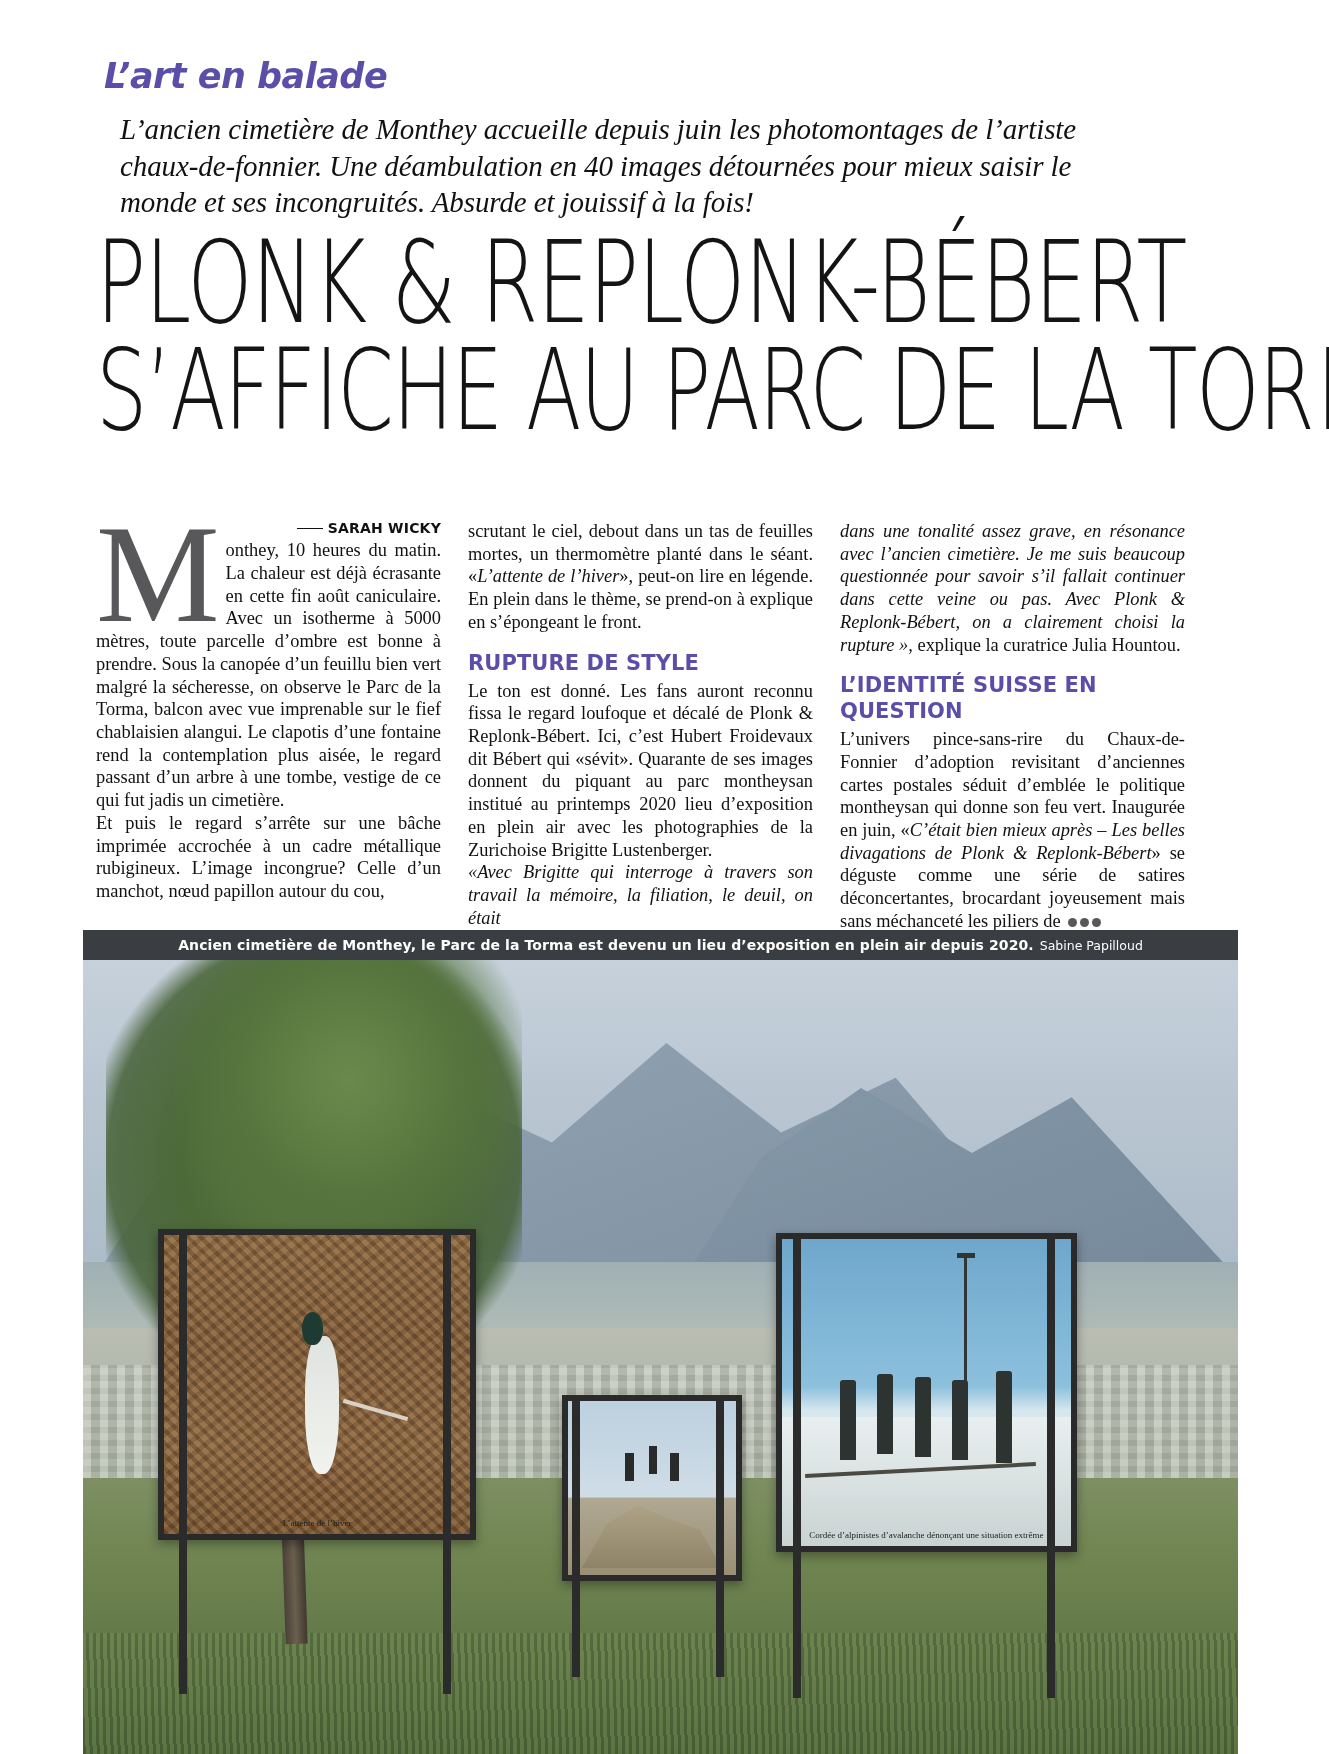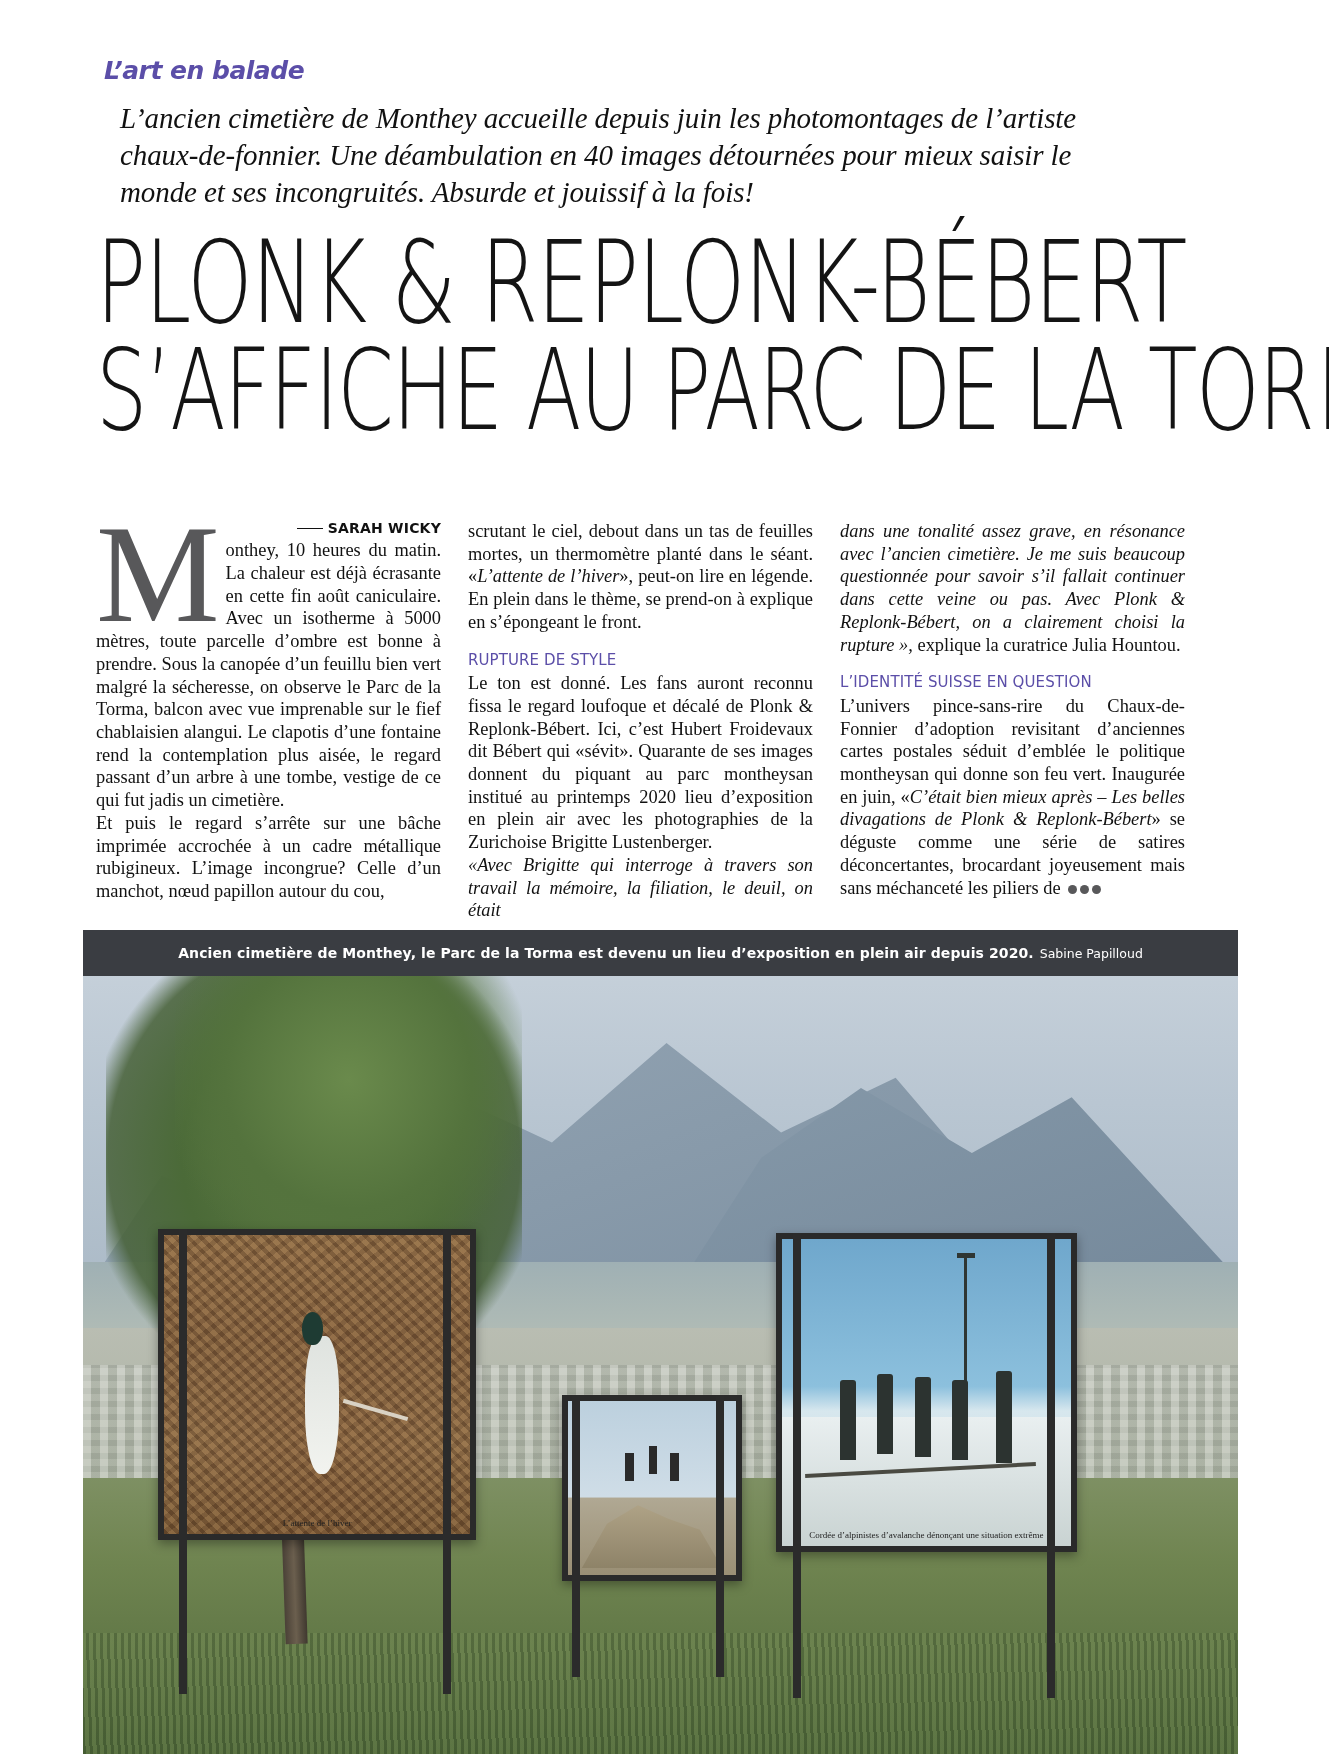--- a/index.html
+++ b/index.html
@@ -26,21 +26,21 @@
   .kicker {
     position: absolute;
     left: 104px;
     top: 58px;
     width: 1020px;
   }
   .kicker-title {
     font-family: "DejaVu Sans", sans-serif;
     font-weight: bold;
     font-style: italic;
-    font-size: 25px;
+    font-size: 35px;
     color: #5b4ea8;
     letter-spacing: -0.5px;
     margin: 0 0 4px 0;
     line-height: 1.05;
   }
   .kicker-text {
     font-family: "Liberation Serif", serif;
     font-style: italic;
     font-size: 29px;
     line-height: 1.27;
@@ -120,22 +120,22 @@
   }
   .byline .dash {
     display: inline-block;
     width: 26px;
     border-top: 1.5px solid #111;
     vertical-align: 4px;
     margin-right: 5px;
   }
   .subhead {
     font-family: "DejaVu Sans", sans-serif;
-    font-weight: normal;
-    font-size: 15px;
+    font-weight: bold;
+    font-size: 21px;
     color: #5b4ea8;
     letter-spacing: 0.1px;
     margin: 17px 0 3px 0;
     text-align: left;
   }
   .ital { font-style: italic; }
 
   .col3 {
     font-style: italic;
   }
@@ -163,21 +163,21 @@
     top: 930px;
     width: 1155px;
     height: 830px;
     overflow: hidden;
     background: #6d7f72;
   }
   .caption-bar {
     position: absolute;
     left: 0; top: 0;
     width: 100%;
-    height: 46px;
+    height: 30px;
     background: #3a3d42;
     color: #ffffff;
     display: flex;
     align-items: center;
     justify-content: center;
     z-index: 6;
   }
   .caption-text {
     font-family: "DejaVu Sans", sans-serif;
     font-weight: bold;

